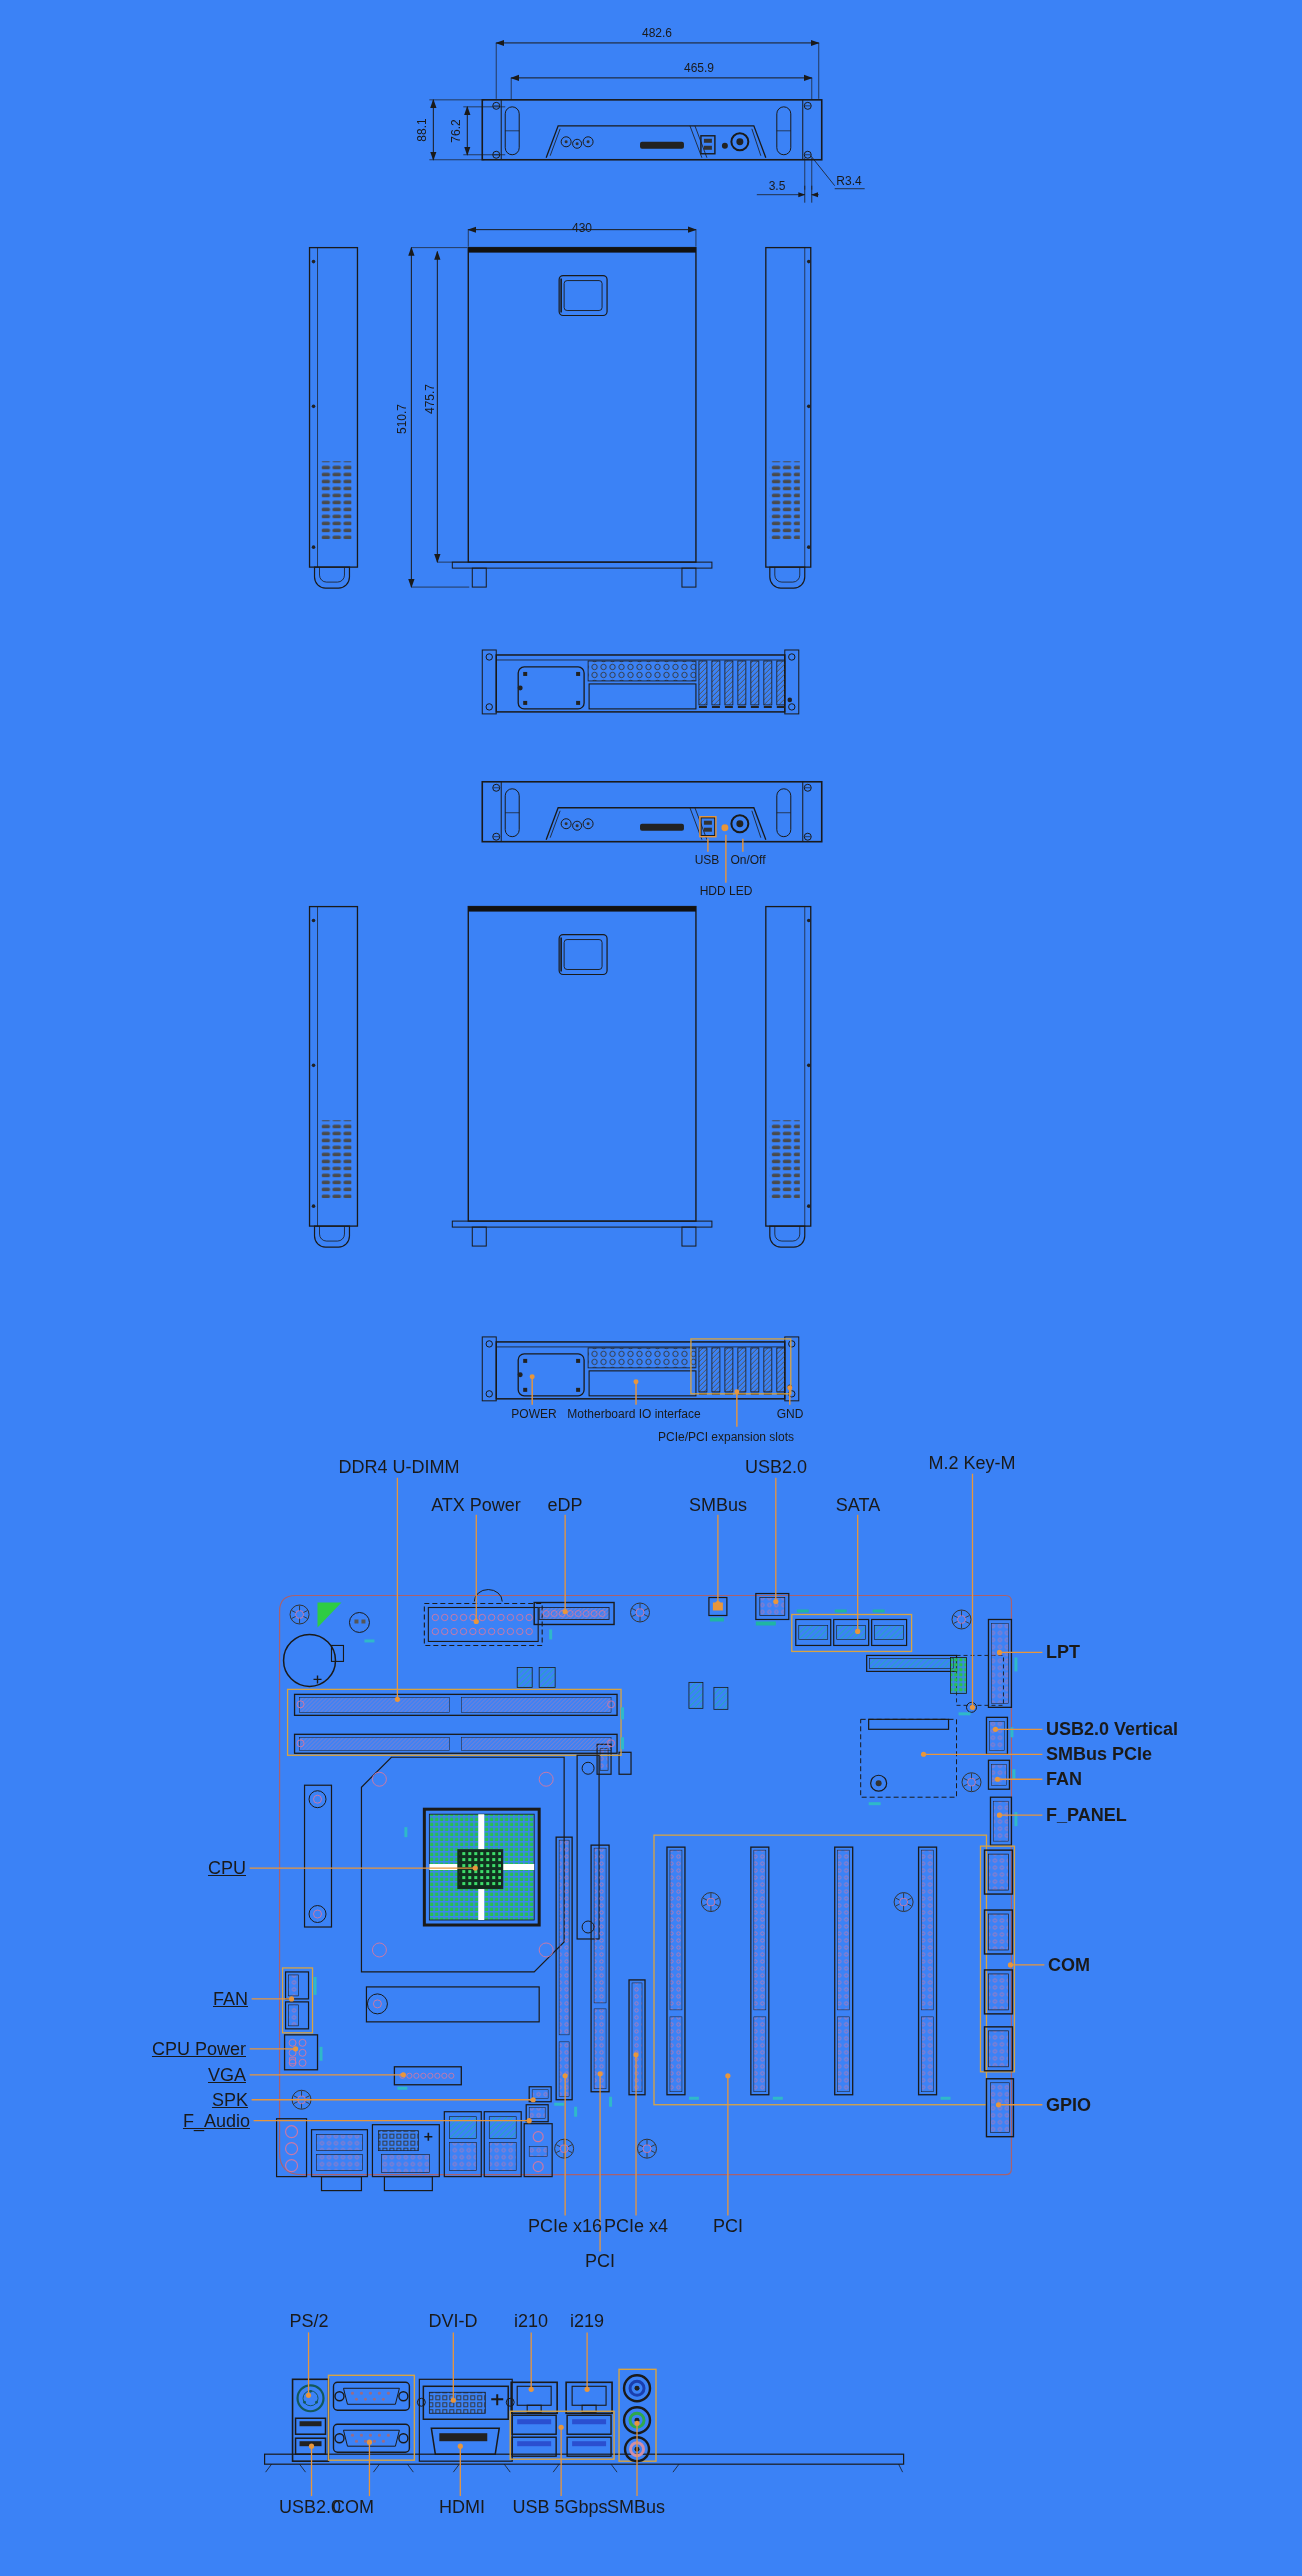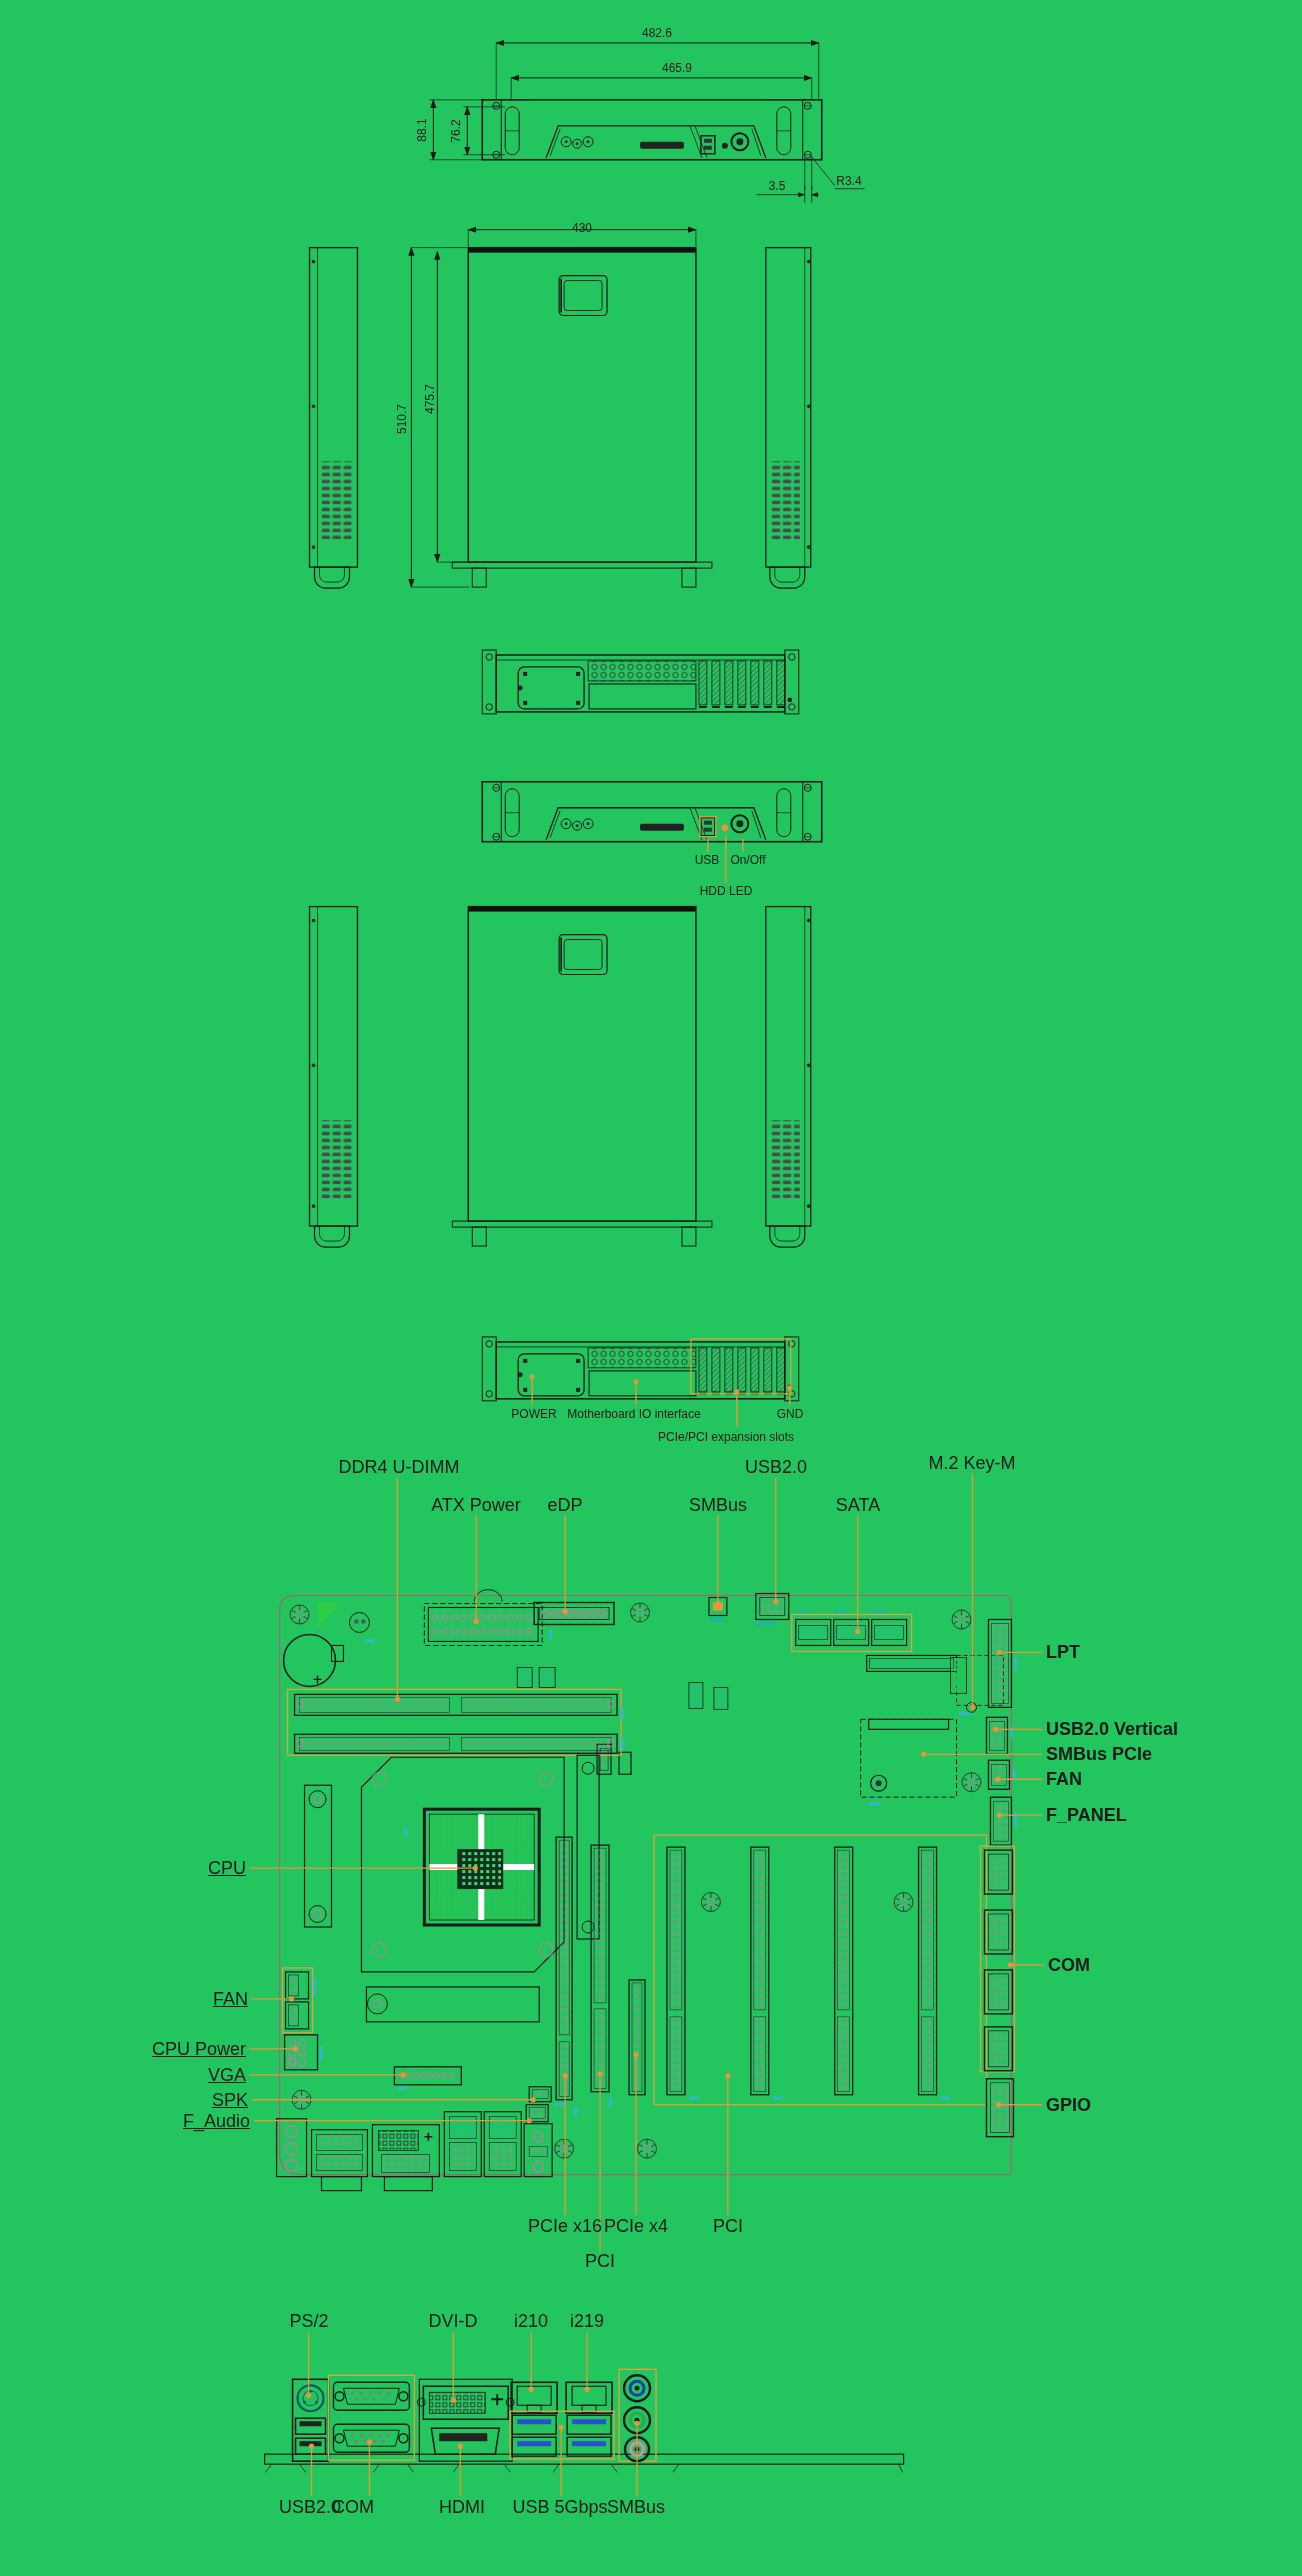--- a/index.html
+++ b/index.html
@@ -1,16 +1,16 @@
 <!DOCTYPE html>
 <html><head>
 <meta charset="utf-8">
 <style>
   html,body{margin:0;padding:0;background:#fff;}
-  #canvas{position:relative;width:1303px;height:2576px;background:#22c55e;overflow:hidden;
+  #canvas{position:relative;width:1303px;height:2576px;background:#3b82f6;overflow:hidden;
           font-family:"Liberation Sans", sans-serif;}
   #art{position:absolute;left:0;top:0;}
   .lbl{position:absolute;font-size:18px;color:#1a1a1a;white-space:nowrap;
        transform:translate(-50%,-50%);line-height:1;}
   .sm{font-size:12px;}
   .lbl-rot{transform:translate(-50%,-50%) rotate(-90deg);}
   .lbl-left{transform:translate(0,-50%);font-weight:bold;}
   .lbl-right{transform:translate(-100%,-50%);text-decoration:underline;}
 </style>
 </head>
@@ -664,21 +664,21 @@
   <line x1="461" y1="2450" x2="461" y2="2500"></line>
         <circle cx="461" cy="2450" r="2.6" fill="#E8963C" stroke="none"></circle>
   <line x1="562" y1="2431" x2="562" y2="2500"></line>
         <circle cx="562" cy="2431" r="2.6" fill="#E8963C" stroke="none"></circle>
   <line x1="638" y1="2427" x2="638" y2="2500"></line>
         <circle cx="638" cy="2427" r="2.6" fill="#E8963C" stroke="none"></circle>
 </g>
 </svg>
 
 <div class="lbl sm" style="left:657px;top:33px">482.6</div>
-<div class="lbl sm" style="left:677px;top:68px">465.9</div>
+<div class="lbl sm" style="left:699px;top:68px">465.9</div>
 <div class="lbl sm lbl-rot" style="left:422px;top:130px">88.1</div>
 <div class="lbl sm lbl-rot" style="left:456px;top:131px">76.2</div>
 <div class="lbl sm" style="left:777px;top:186px">3.5</div>
 <div class="lbl sm" style="left:849px;top:181px">R3.4</div>
 
 <div class="lbl sm" style="left:582px;top:228px">430</div>
 <div class="lbl sm lbl-rot" style="left:402px;top:419px">510.7</div>
 <div class="lbl sm lbl-rot" style="left:430px;top:399px">475.7</div>
 
 <div class="lbl sm" style="left:707px;top:860px">USB</div>

